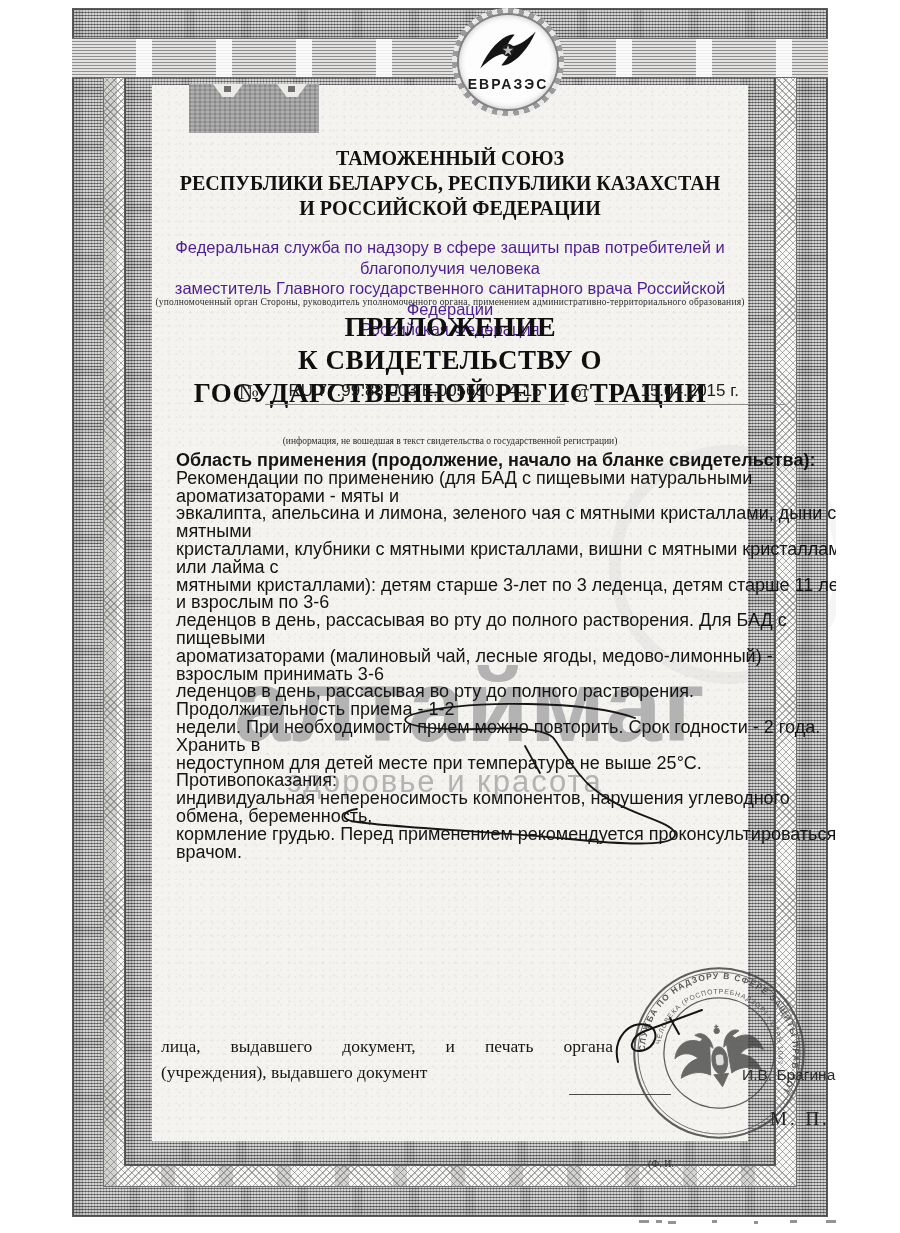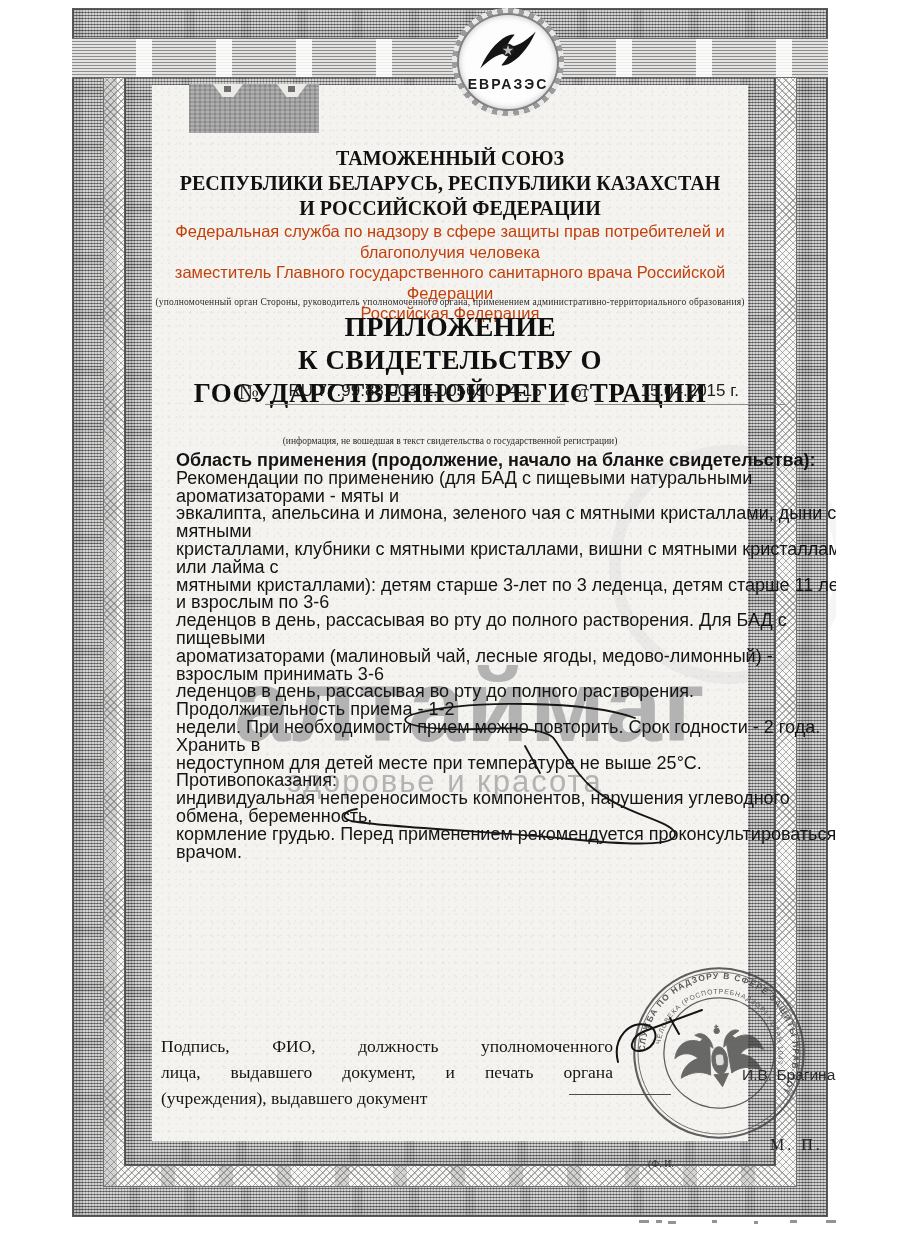--- a/index.html
+++ b/index.html
@@ -68,21 +68,21 @@
       repeating-linear-gradient(90deg, rgba(0,0,0,.14) 0 2px, rgba(0,0,0,0) 2px 5px),
       #9d9d9d;
   }
   .notch{position:absolute;top:0;width:34px;height:13px;background:#eceae7;
     clip-path:polygon(6% 0,94% 0,66% 100%,34% 100%);}
   .notch i{position:absolute;left:13px;top:2px;width:7px;height:6px;background:#6e6e6e;display:block;}
   
   .serif{font-family:"Liberation Serif",serif;}
   .center{left:88px;right:88px;text-align:center;position:absolute;}
   #org-lines{top:146px;font-weight:bold;font-size:20px;line-height:25px;color:#111;}
-  #service-lines{top:221px;font-size:16.5px;line-height:20.5px;color:#c2410c;text-align:center;}
+  #service-lines{top:237px;font-size:16.5px;line-height:20.5px;color:#4c1d95;text-align:center;}
   #authority-note{top:297px;font-size:9.5px;color:#2a2a2a;letter-spacing:.2px;}
   #doc-title{top:310px;font-weight:bold;color:#0f0f0f;}
   #doc-title .t1{font-size:28px;line-height:34px;display:block;}
   #doc-title .t2{font-size:27px;line-height:33px;display:block;letter-spacing:.5px;}
   #number-row{position:absolute;left:175px;top:380px;display:flex;align-items:flex-end;}
   #number-row .no{font-size:21px;}
   .uline{border-bottom:1.5px solid #8a8a8a;text-align:center;padding-bottom:3px;font-size:17px;}
   #reg-number{width:300px;margin-left:6px;}
   #reg-date{width:190px;margin-left:6px;}
   #number-row .ot{font-size:17px;margin-left:8px;padding-bottom:3px;}
@@ -102,21 +102,21 @@
   
   #footer-note{position:absolute;left:97px;top:1033px;width:452px;
     font-size:17.5px;line-height:26px;color:#151515;}
   #footer-note span{display:block;text-align:justify;}
   #footer-note span.j{text-align-last:justify;}
   #sig-line{position:absolute;left:505px;top:1094px;width:102px;border-top:1.3px solid #4c4c4c;}
   #sig-label{position:absolute;left:584px;top:1158px;font-size:10px;color:#2e2e2e;}
   #stamp{position:absolute;left:565px;top:963px;opacity:.88;transform:rotate(-6deg);z-index:2;}
   #stamp-scrawl{position:absolute;left:540px;top:1000px;z-index:3;}
   #signer-name{position:absolute;left:678px;top:1066px;font-size:15.5px;color:#2b2b2b;z-index:4;}
-  #seal-mark{position:absolute;left:706px;top:1136px;font-size:16px;letter-spacing:3px;color:#222;z-index:4;}
+  #seal-mark{position:absolute;left:706px;top:1108px;font-size:19px;letter-spacing:3px;color:#222;z-index:4;}
   
   .speck{position:absolute;height:3px;background:#5a5a5a;opacity:.65;}
 </style>
 </head>
 <body>
 
 <div id="doc">
 
   <div class="ring ring-dark" id="ring1"></div>
   <div class="ring ring-light" id="ring2"></div>
@@ -191,21 +191,20 @@
   </div>
 
   <svg id="signature" width="390" height="180" viewBox="0 0 390 180">
     <path d="M 316 30 C 270 13 150 11 95 26 C 70 34 100 43 160 41 C 202 39 230 42 236 52
              C 245 65 251 77 268 95 C 300 126 352 132 356 145 C 358 156 330 159 250 151
              C 170 143 60 139 32 133 C 21 130 24 123 38 121" fill="none" stroke="#161616" stroke-width="1.8" stroke-linecap="round"></path>
     <path d="M 206 58 L 221 85" fill="none" stroke="#161616" stroke-width="1.8" stroke-linecap="round"></path>
   </svg>
 
   <div id="footer-note" class="serif">
-    <span class="j">Подпись, ФИО, должность уполномоченного</span>
     <span class="j">лица, выдавшего документ, и печать органа</span>
     <span>(учреждения), выдавшего документ</span>
   </div>
 
   <div id="sig-line"></div>
   <div id="sig-label" class="serif">(Ф. И.</div>
 
   <svg id="stamp" width="180" height="180" viewBox="0 0 170 170">
     <defs>
       <path id="oring" d="M 15 85 a 70 70 0 1 1 140 0 a 70 70 0 1 1 -140 0"></path>

